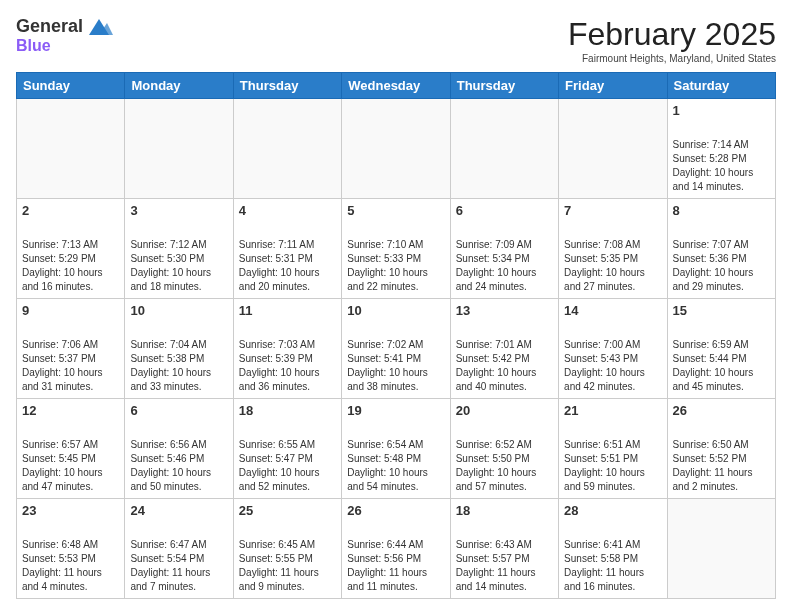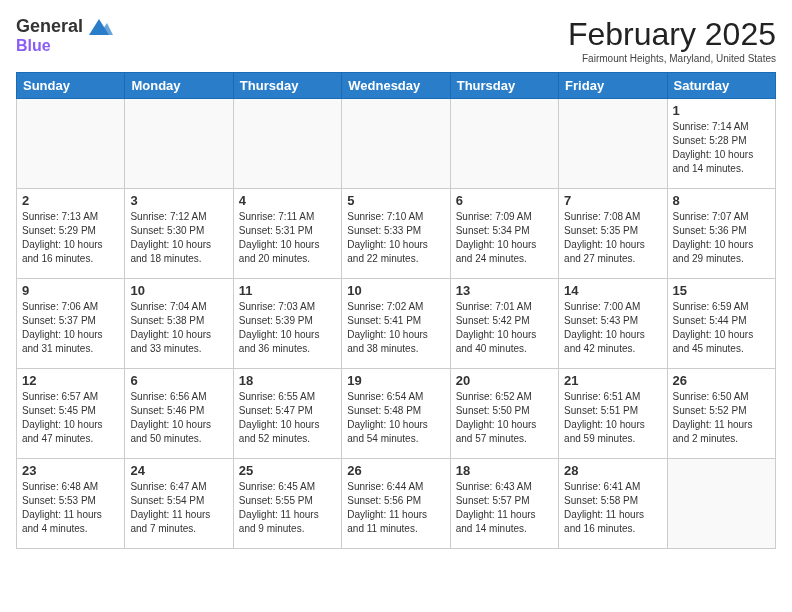--- a/index.html
+++ b/index.html
@@ -73,20 +73,21 @@
     .day-num {
       font-size: 13px;
       font-weight: bold;
       display: block;
       margin-bottom: 2px;
     }
     .day-info {
       font-size: 10px;
       line-height: 1.4;
       color: #333;
+      margin-top: 20px;
     }
     .empty { background: #f9f9f9; }
   </style>
 </head>
 <body>
 
 <div class="header">
   <div class="logo">
     <div class="logo-text">
       <span class="logo-general">General</span>

